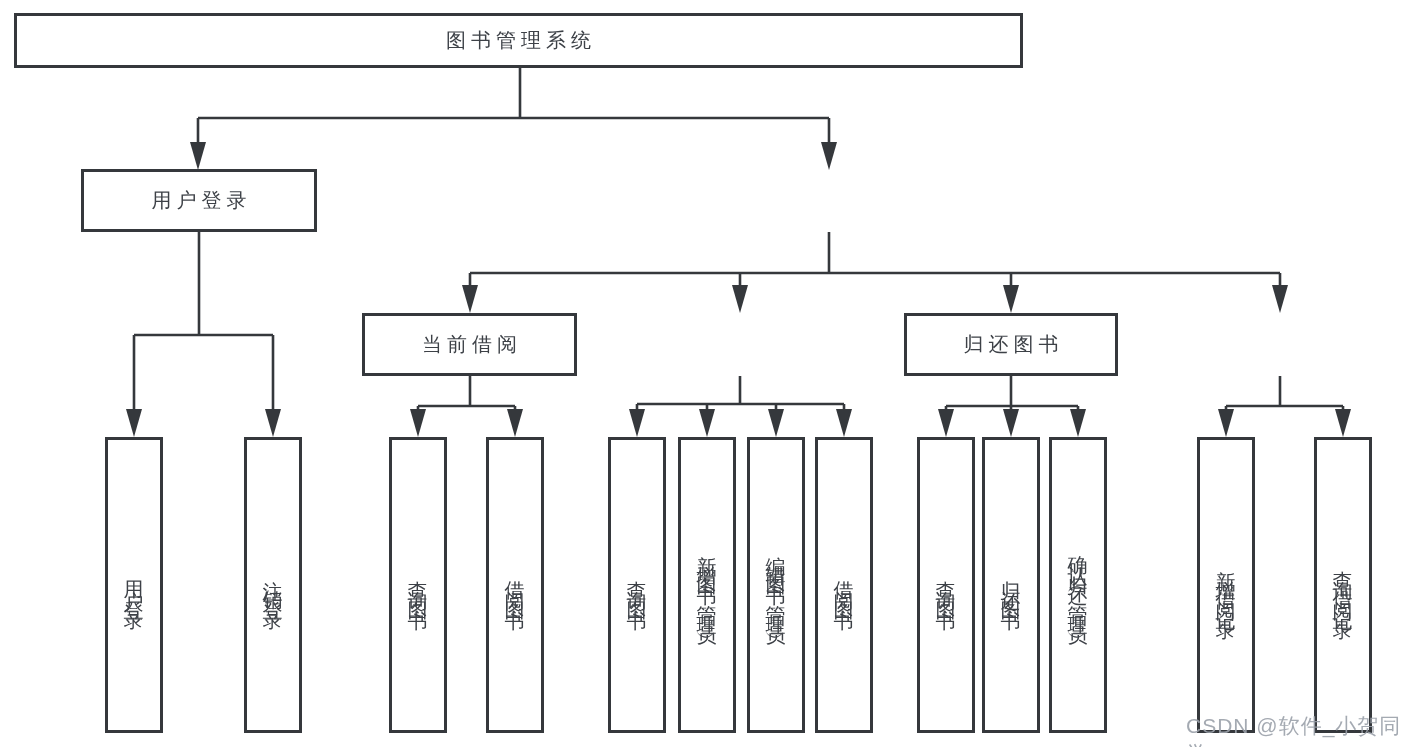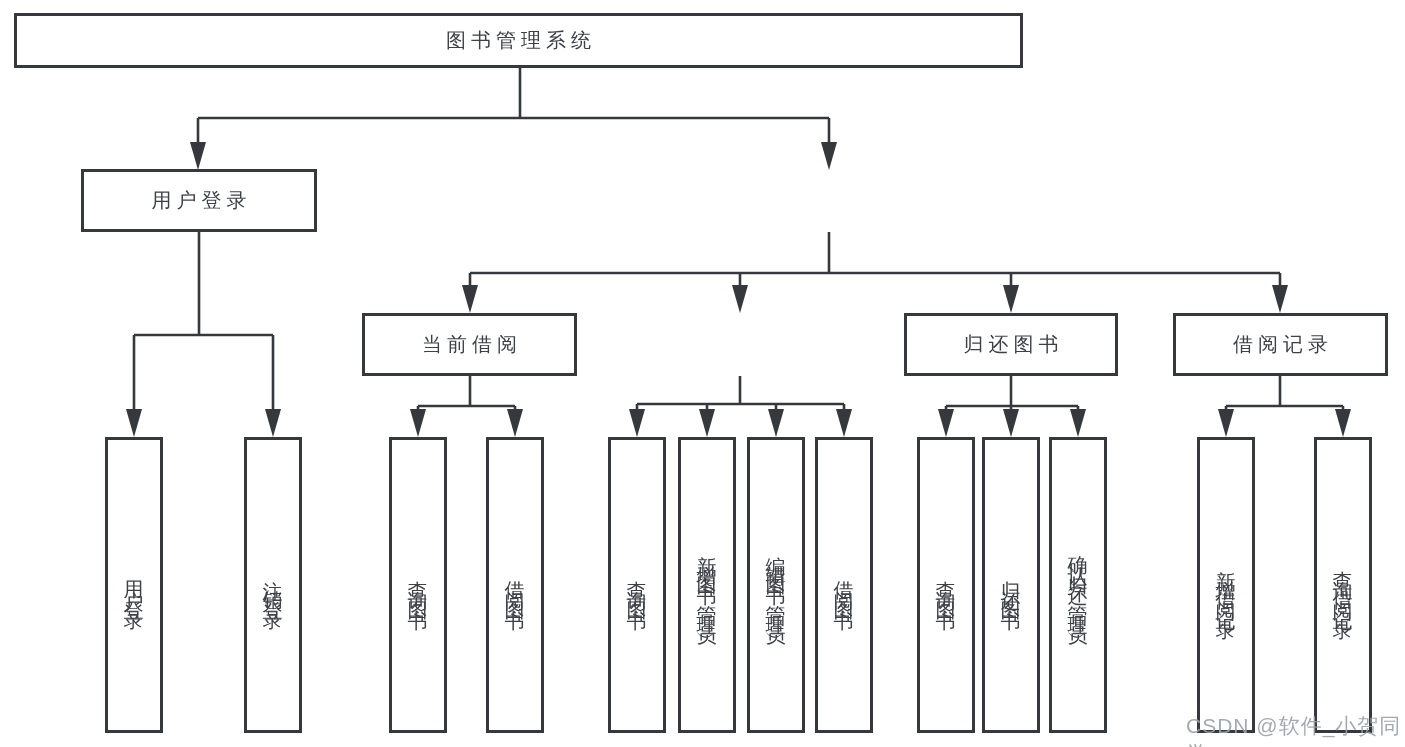--- a/index.html
+++ b/index.html
@@ -110,21 +110,20 @@
       <path class="arrow" d="M1335 409 L1351 409 L1343 437 Z"></path>
     </g>
   </svg>
 
   <div class="node" style="left:14px;top:13px;width:1009px;height:55px">图书管理系统</div>
 
   <div class="node" style="left:81px;top:169px;width:236px;height:63px">用户登录</div>
 
   <div class="node" style="left:362px;top:313px;width:215px;height:63px">当前借阅</div>
   <div class="node" style="left:904px;top:313px;width:214px;height:63px">归还图书</div>
-  <div class="node" style="left:1173px;top:313px;width:215px;height:63px">借阅记录</div>
 
   <div class="node v" style="left:105px;top:437px;width:58px;height:296px">用户登录</div>
   <div class="node v" style="left:244px;top:437px;width:58px;height:296px">注销登录</div>
 
   <div class="node v" style="left:389px;top:437px;width:58px;height:296px">查询图书</div>
   <div class="node v" style="left:486px;top:437px;width:58px;height:296px">借阅图书</div>
 
   <div class="node v" style="left:608px;top:437px;width:58px;height:296px">查询图书</div>
   <div class="node v" style="left:678px;top:437px;width:58px;height:296px">新增图书（管理员）</div>
   <div class="node v" style="left:747px;top:437px;width:58px;height:296px">编辑图书（管理员）</div>

